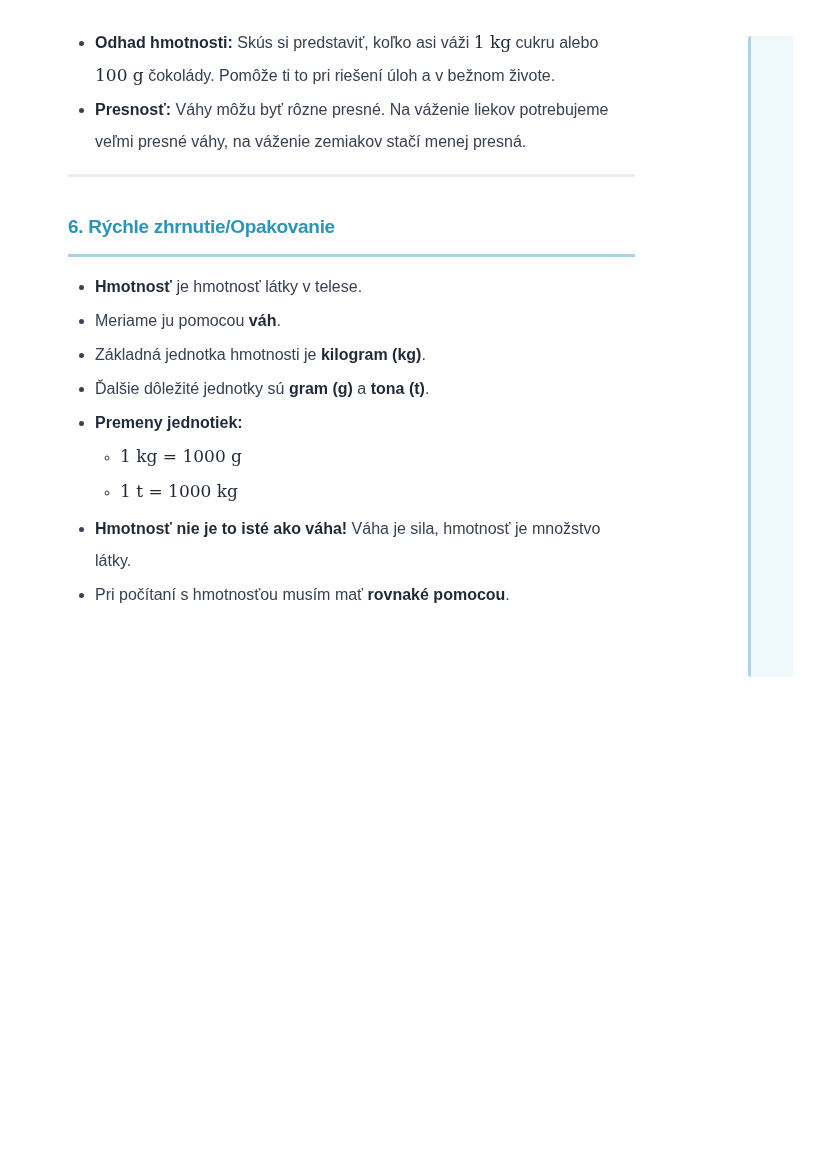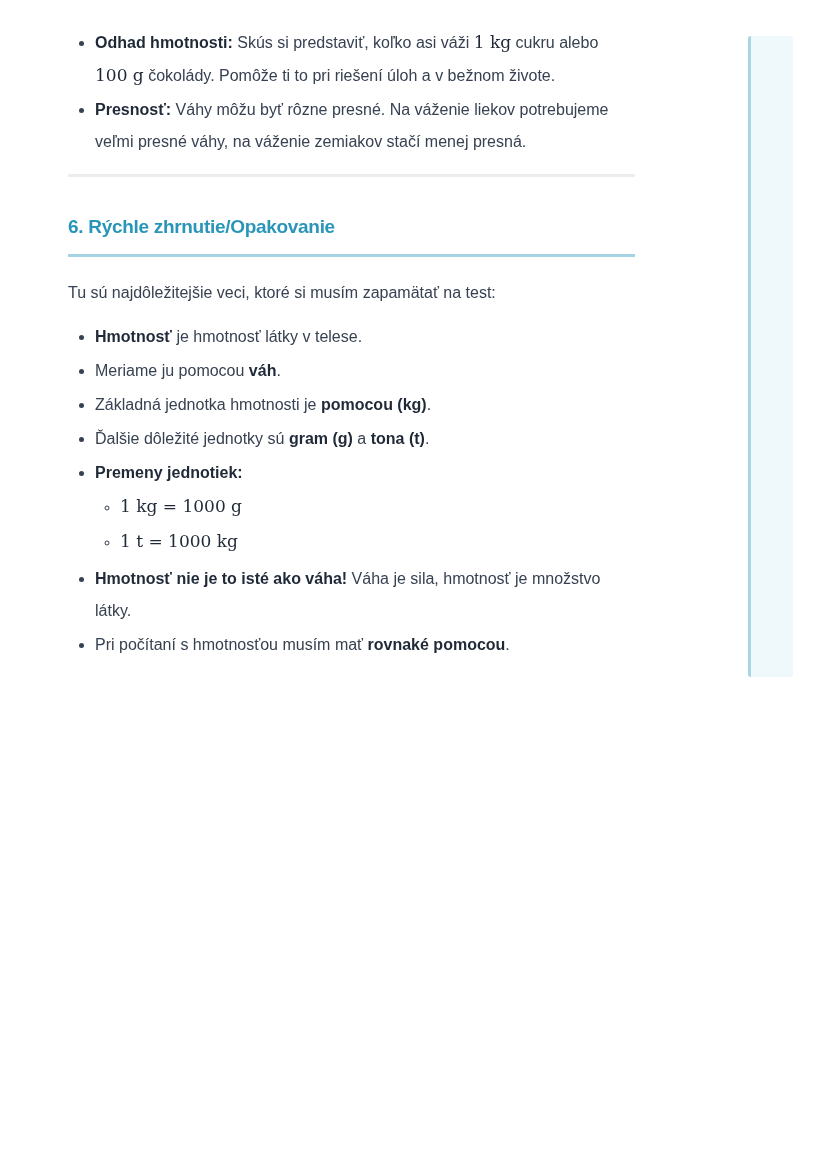--- a/index.html
+++ b/index.html
@@ -114,26 +114,25 @@
 
     <ul class="blist top">
         <li><span class="b">Odhad hmotnosti: </span><span>Skús si predstaviť, koľko asi váži </span><span class="serif">1 kg</span><span> cukru alebo </span><span class="serif">100 g</span><span> čokolády. Pomôže ti to pri riešení úloh a v bežnom živote.</span></li>
         <li><span class="b">Presnosť: </span><span>Váhy môžu byť rôzne presné. Na váženie liekov potrebujeme veľmi presné váhy, na váženie zemiakov stačí menej presná.</span></li>
       </ul>
 
     <div class="divider"></div>
 
     <h2 class="heading">6. Rýchle zhrnutie/Opakovanie</h2>
 
-    <p class="intro">Tu sú najdôležitejšie veci, ktoré si musím zapamätať na test:</p>
 
     <ul class="blist summary">
         <li><span class="b">Hmotnosť</span><span> je hmotnosť látky v telese.</span></li>
         <li><span>Meriame ju pomocou </span><span class="b">váh</span><span>.</span></li>
-        <li><span>Základná jednotka hmotnosti je </span><span class="b">pomocou (kg)</span><span>.</span></li>
+        <li><span>Základná jednotka hmotnosti je </span><span class="b">kilogram (kg)</span><span>.</span></li>
         <li><span>Ďalšie dôležité jednotky sú </span><span class="b">gram (g)</span><span> a </span><span class="b">tona (t)</span><span>.</span></li>
         <li><span class="b">Premeny jednotiek:</span><ul class="sub">
             <li><span class="serif">1 kg = 1000 g</span></li>
             <li><span class="serif">1 t = 1000 kg</span></li>
           </ul></li>
         <li><span class="b">Hmotnosť nie je to isté ako váha!</span><span> Váha je sila, hmotnosť je množstvo látky.</span></li>
         <li><span>Pri počítaní s hmotnosťou musím mať </span><span class="b">rovnaké pomocou</span><span>.</span></li>
       </ul>
 
   </div>

